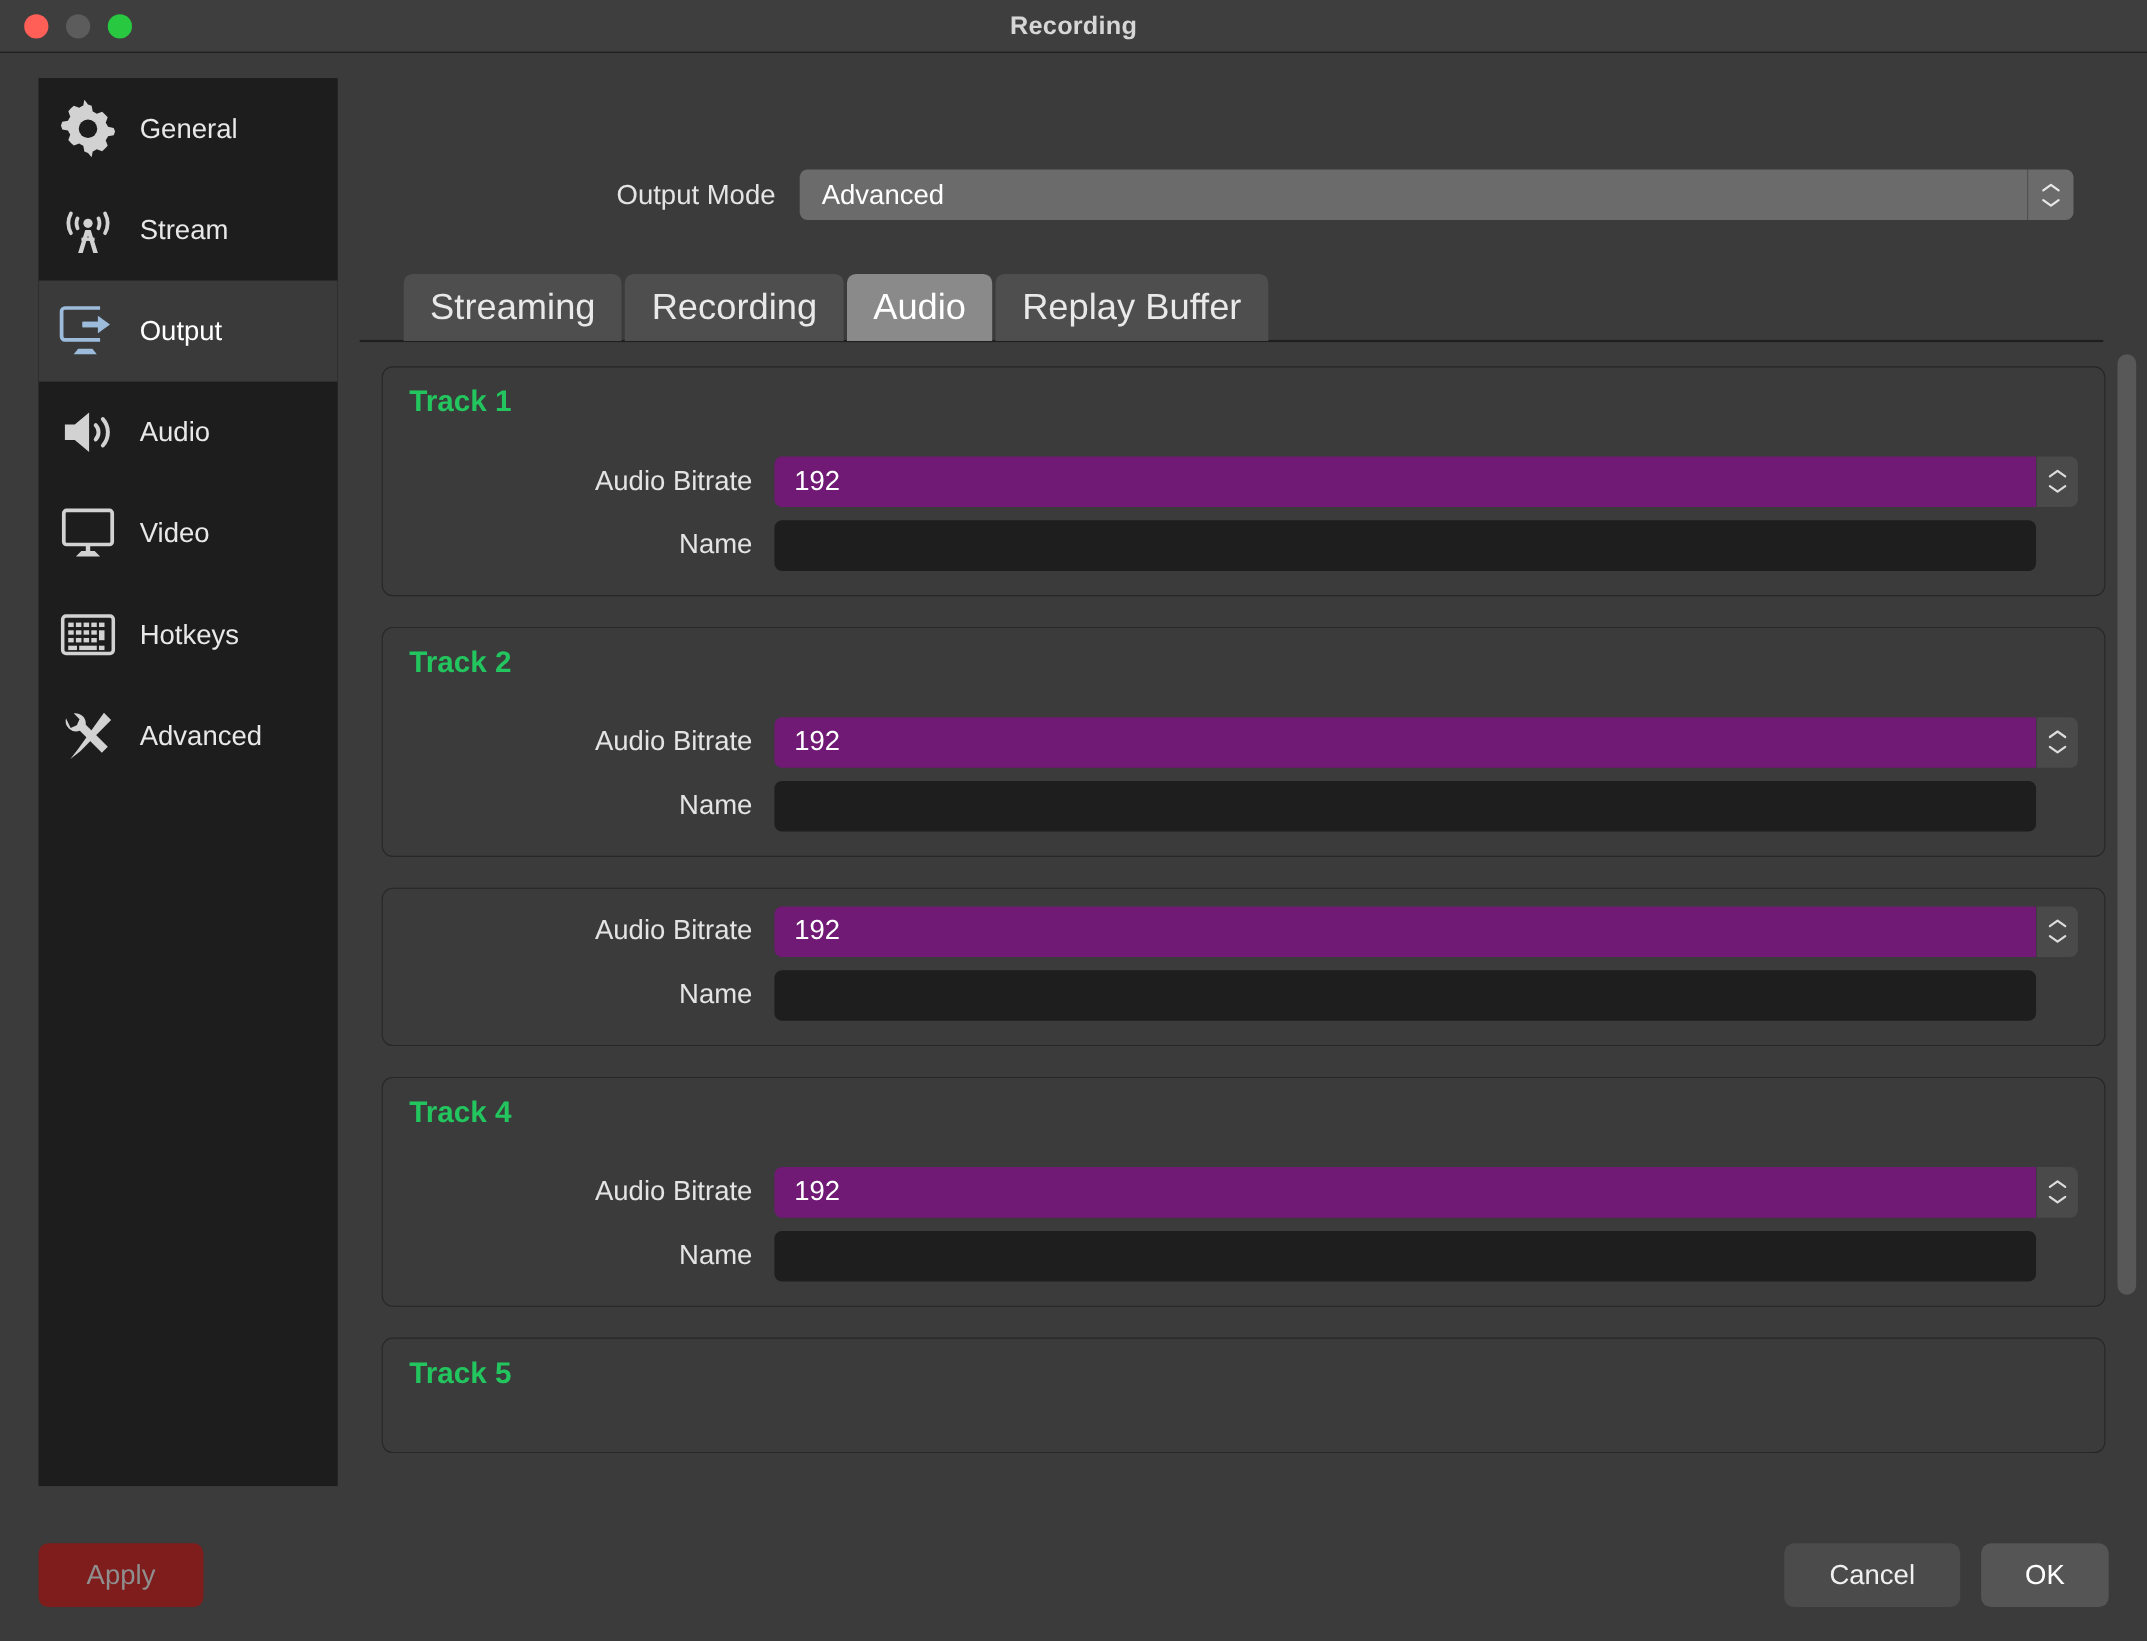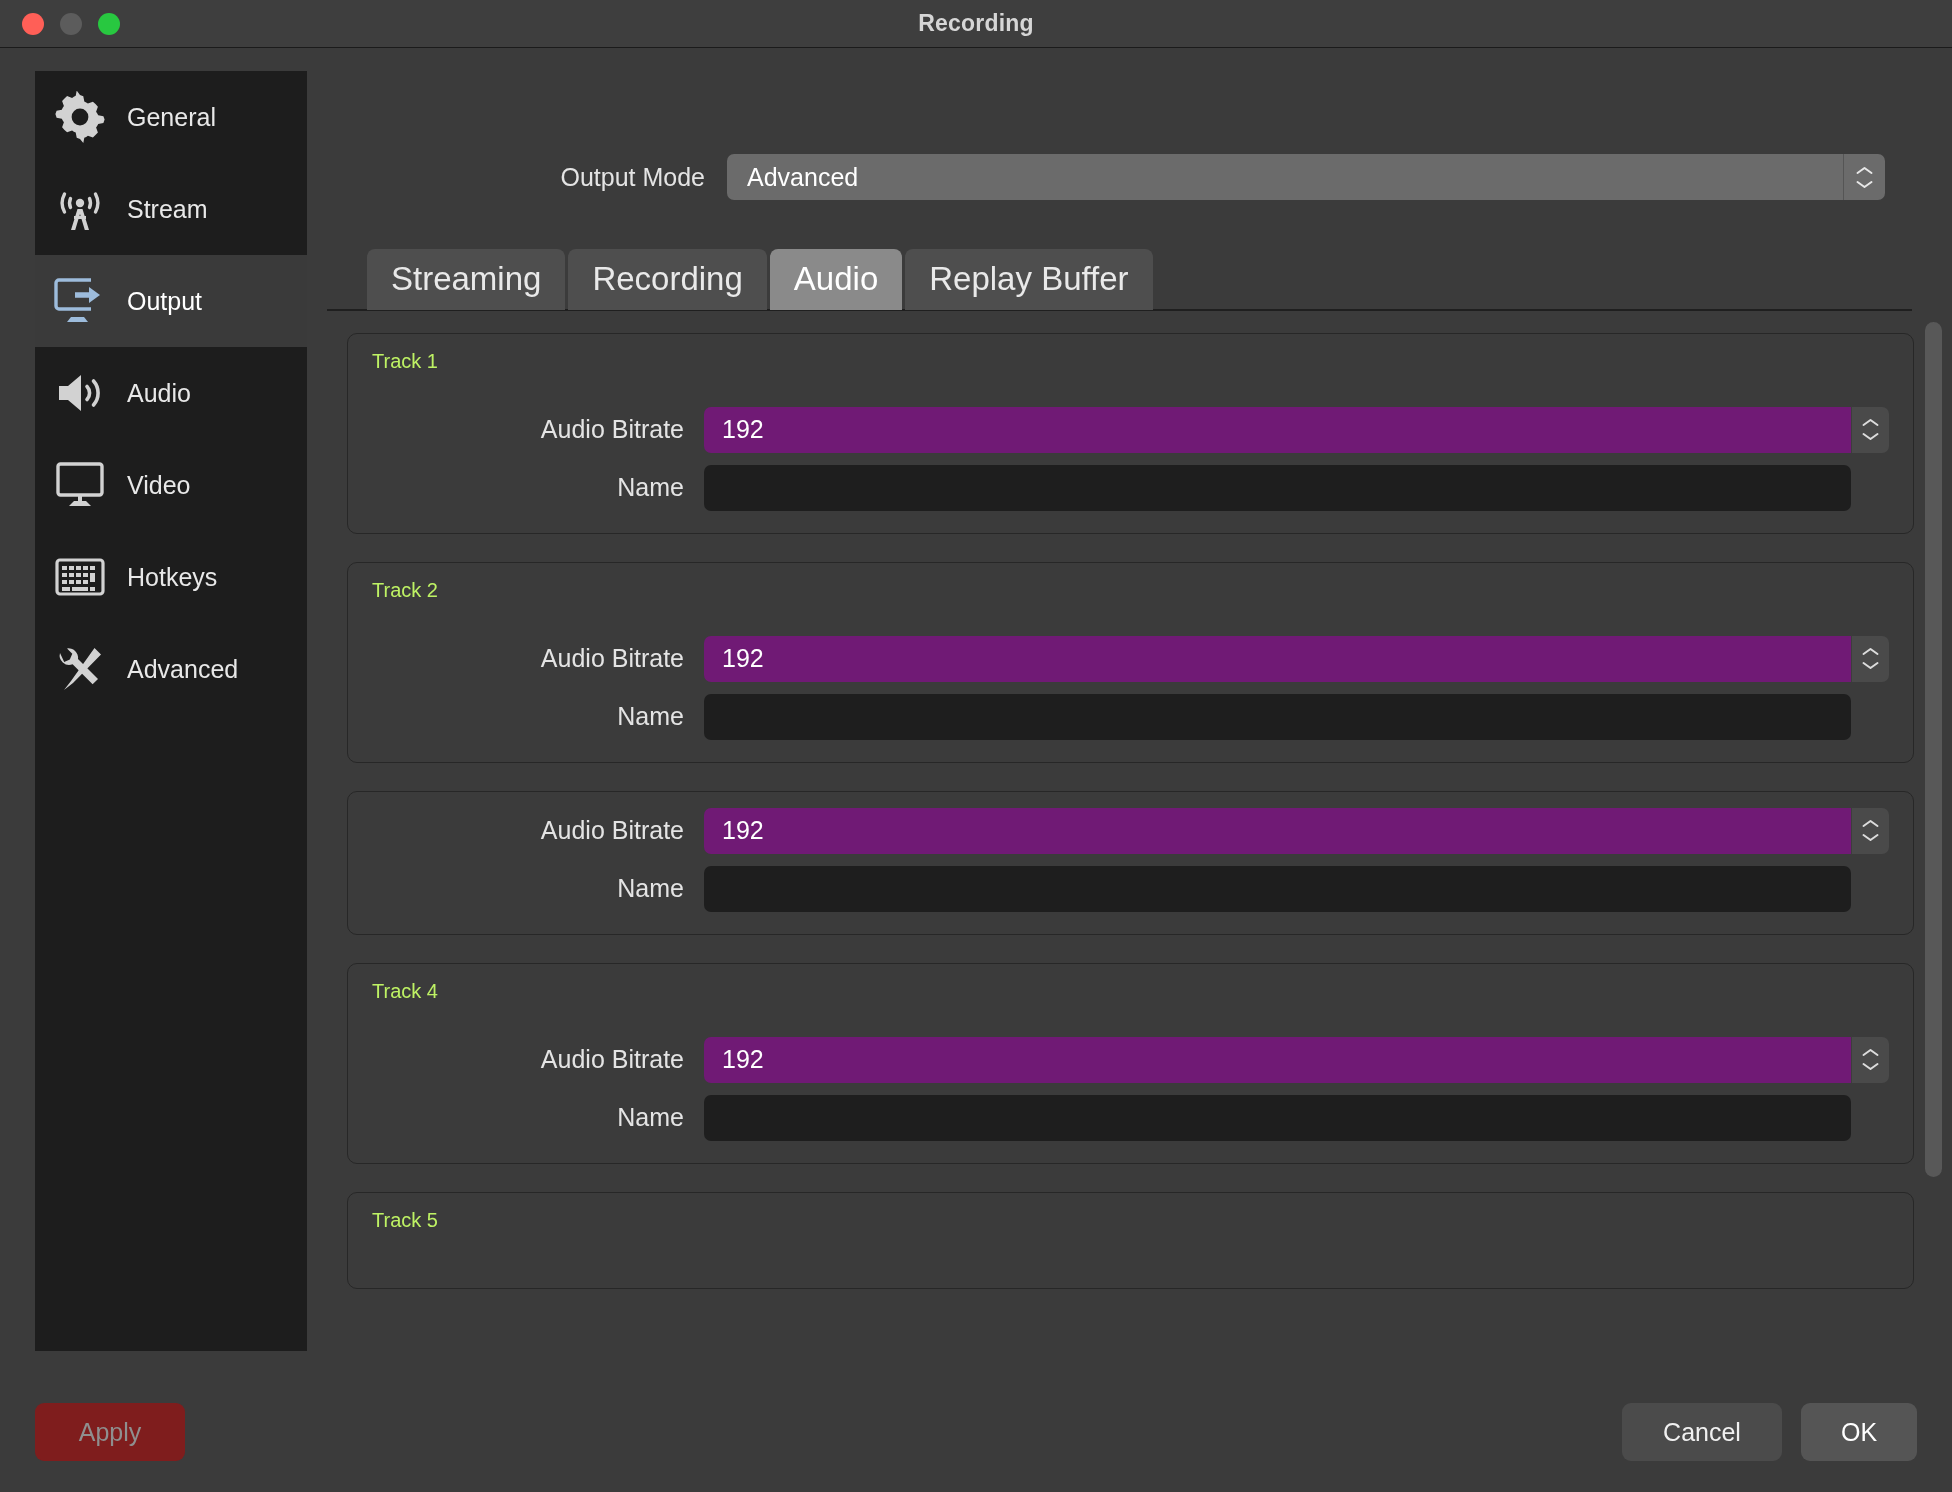--- a/index.html
+++ b/index.html
@@ -198,23 +198,23 @@
   }
 
   .track-group {
     border: 1px solid #272727;
     border-radius: 10px;
     margin-bottom: 28px;
     padding: 16px 24px 22px 24px;
     background: #3b3b3b;
   }
   .track-title {
-    font-size: 20px;
-    font-weight: normal;
-    color: #bef264;
+    font-size: 27px;
+    font-weight: bold;
+    color: #22c55e;
     margin-bottom: 34px;
   }
   .field-row {
     display: flex;
     align-items: center;
     margin-bottom: 12px;
   }
   .field-row:last-child { margin-bottom: 0; }
   .field-label {
     width: 332px;

